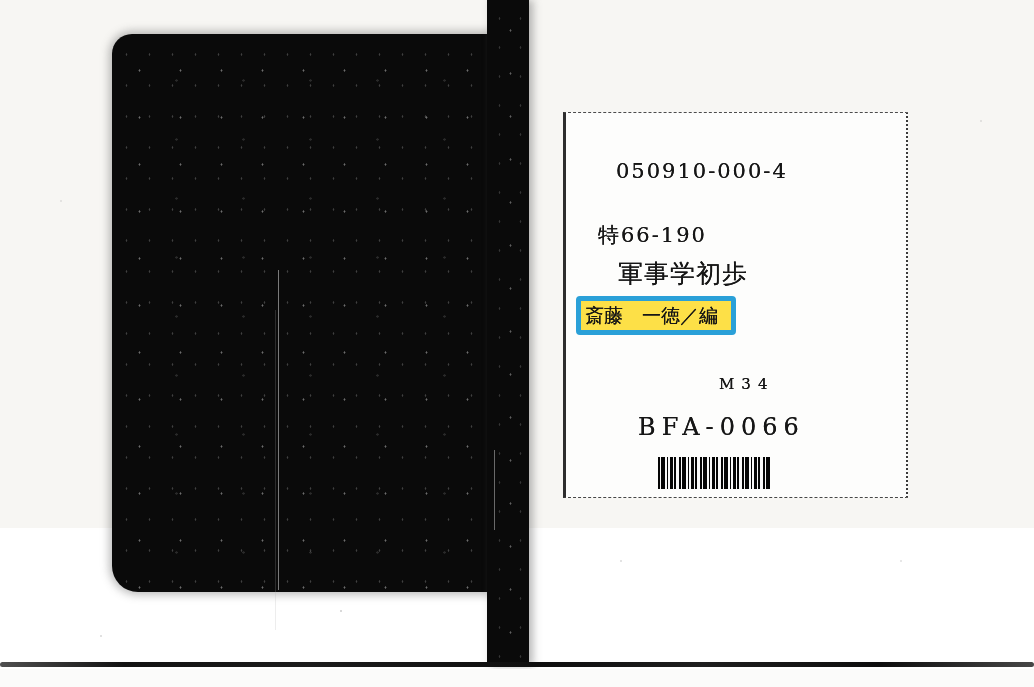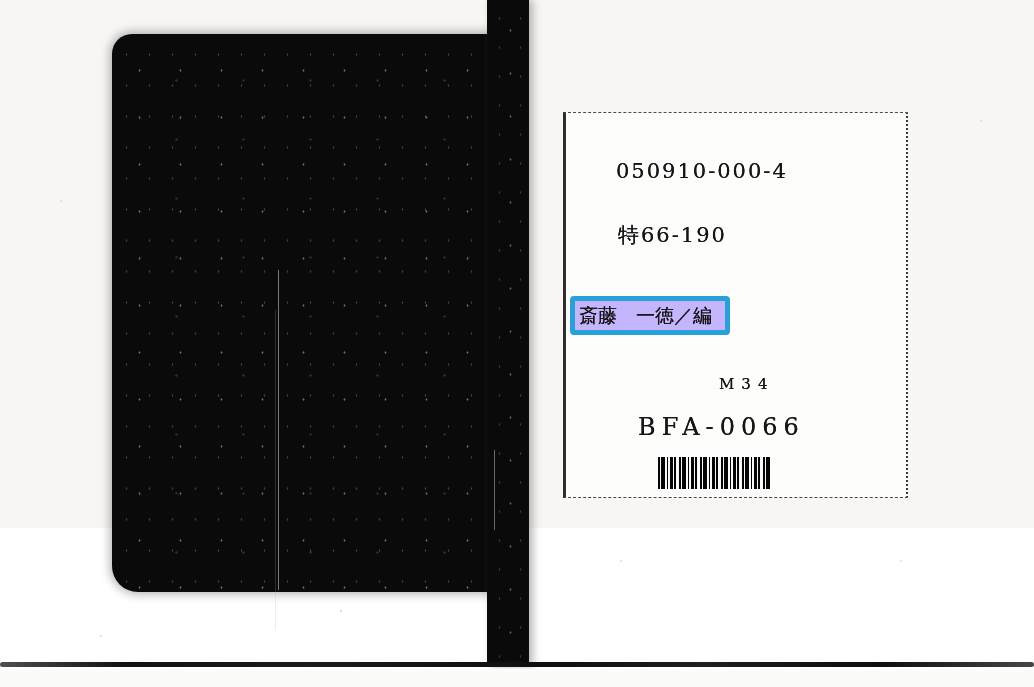--- a/index.html
+++ b/index.html
@@ -103,34 +103,33 @@
     position: absolute; left: 50px; top: 46px;
     font-size: 21px; letter-spacing: 2px;
     text-shadow: 0 0 .4px #222;
     white-space: nowrap;
   }
   .classification {
     position: absolute; left: 32px; top: 108px;
     font-size: 21px; letter-spacing: 2px;
     text-shadow: 0 0 .4px #222;
     white-space: nowrap;
-    margin-left: 20px;
   }
   .book-title {
     position: absolute; left: 52px; top: 144px;
     font-size: 25px; letter-spacing: 1px;
     text-shadow: 0 0 .5px #222;
     white-space: nowrap;
   }
   .author-box {
-    position: absolute; left: 4px; top: 183px;
+    position: absolute; left: 10px; top: 183px;
     width: 160px; height: 39px;
     border: 5px solid #2aa0d8;
     border-radius: 4px;
-    background: #c4b5fd;
+    background: #fde047;
     display: flex; align-items: center;
   }
   .author-box span {
     font-size: 19px; padding-left: 4px;
     letter-spacing: 0px; white-space: nowrap;
     text-shadow: 0 0 .5px #111;
   }
   .shelf-code {
     position: absolute; left: 153px; top: 262px;
     font-size: 15px; letter-spacing: 7px;
@@ -170,20 +169,21 @@
   </div>
 
   <div class="bottom-rule"></div>
   <div class="below-rule"></div>
 
   <div class="label-card">
     <div class="call-number">050910-000-4</div>
 
     <div class="classification">特66-190</div>
 
+    <div class="book-title">軍事学初歩</div>
 
     <div class="author-box" style="border-color: rgb(42, 160, 216);">
       <span>斎藤　一徳／編</span>
     </div>
 
     <div class="shelf-code">M34</div>
 
     <div class="accession-number">BFA-0066</div>
 
     <div class="barcode"></div>

